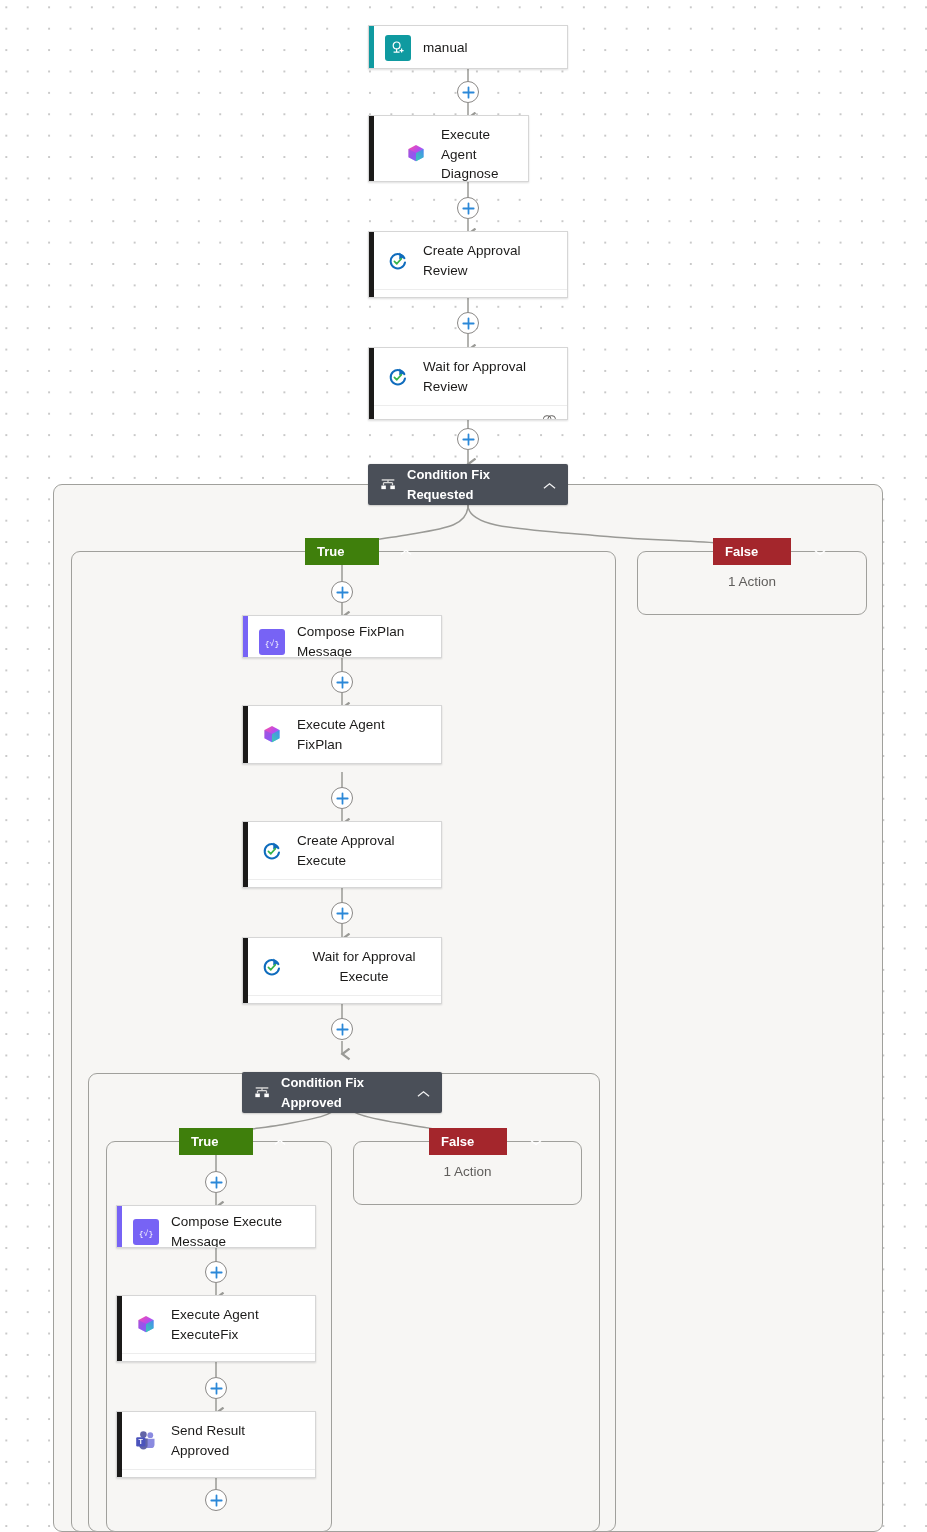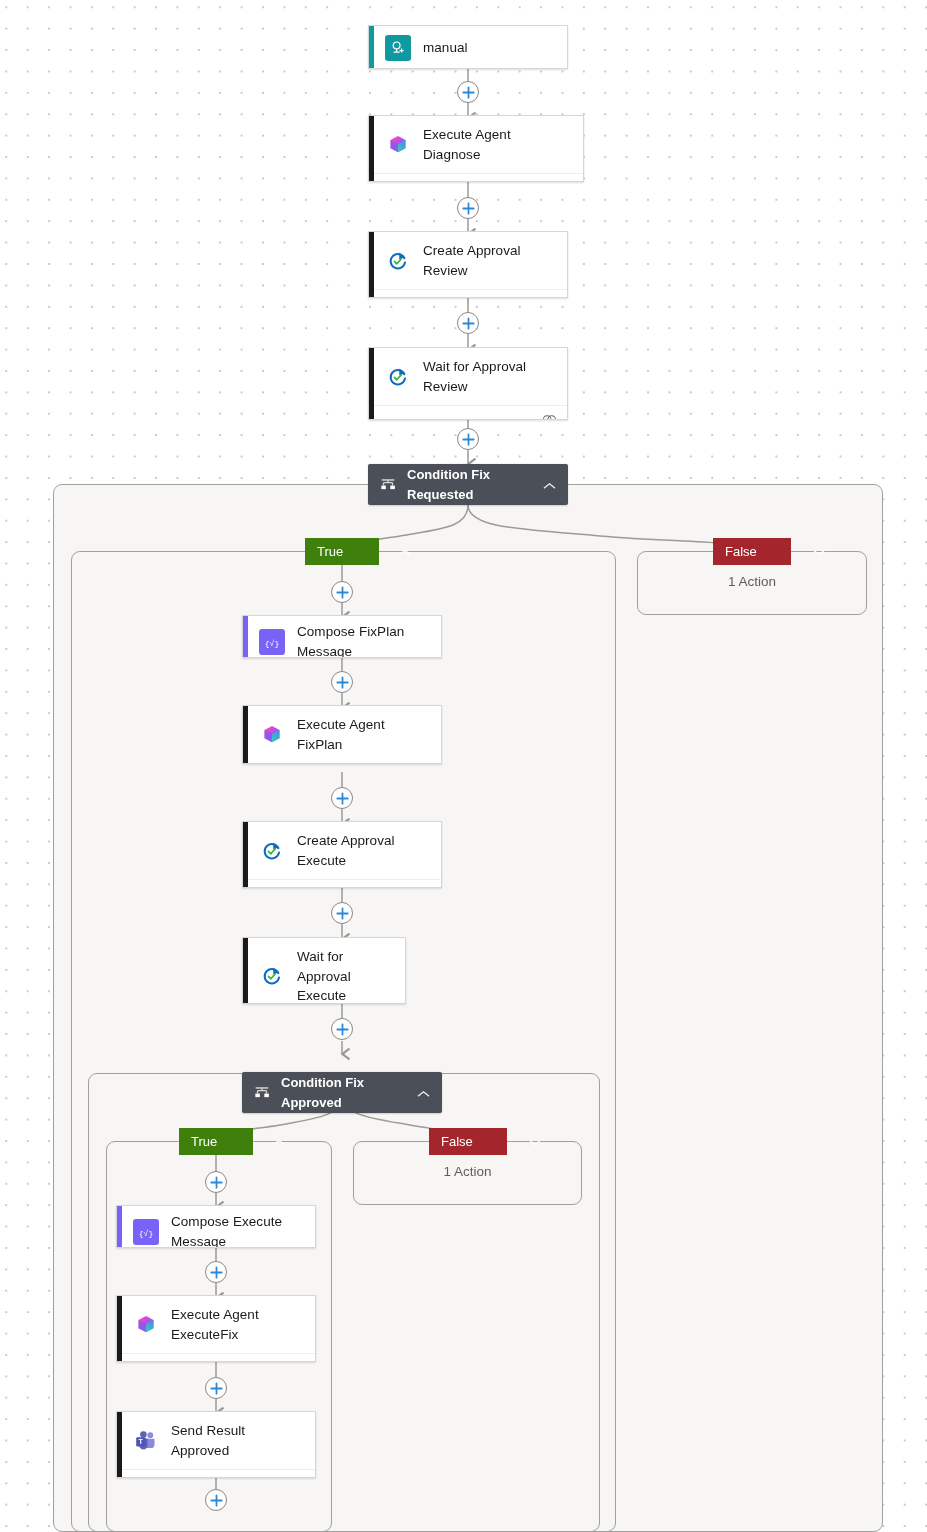--- a/index.html
+++ b/index.html
@@ -120,21 +120,21 @@
   
   .pill {
     position: absolute;
     box-sizing: border-box;
     height: 27px;
     display: flex;
     align-items: center;
     justify-content: space-between;
     padding: 0 9px 0 12px;
     font-size: 13px;
-    font-weight: normal;
+    font-weight: bold;
     color: #ffffff;
     gap: 46px;
   }
   .pill.t { background: #3f7f0c; }
   .pill.f { background: #a4262c; }
   .pill .plabel { margin-right: 10px; }
 
   
   .collapsed {
     position: absolute;
@@ -239,21 +239,21 @@
         <svg width="16" height="16" viewBox="0 0 16 16">
           <circle cx="6.6" cy="5.4" r="3.4" fill="none" stroke="#ffffff" stroke-width="1.2"></circle>
           <path d="M6.6,8.8 L6.6,12.2 M3.6,12.2 L9.6,12.2" stroke="#ffffff" stroke-width="1.2" fill="none"></path>
           <path d="M11.6,8.6 L11.6,12.6 M9.6,10.6 L13.6,10.6" stroke="#ffffff" stroke-width="1.2"></path>
         </svg>
       </span>
       <span class="title">manual</span>
     </div>
   </div>
 
-  <div class="node" style="left:368px; top:115px; width:216px; height:67px;">
+  <div class="node" style="left:368px; top:115px; width:161px; height:67px;padding-left:18px;">
     <div class="accent" style="background:#1b1a19;"></div>
     <div class="head">
       <span class="ico">
         <svg width="24" height="24" viewBox="0 0 24 24">
           <defs>
             <linearGradient id="ag1" x1="0" y1="0" x2="1" y2="1">
               <stop offset="0" stop-color="#ff4fa3"></stop>
                 <stop offset="0.5" stop-color="#b44bf0"></stop>
                 <stop offset="1" stop-color="#3ad0f0"></stop>
             </linearGradient>
@@ -408,21 +408,21 @@
     <div class="foot">
       <span>
         <svg width="15" height="11" viewBox="0 0 18 12">
           <ellipse cx="6.2" cy="6" rx="4.4" ry="3.4" fill="none" stroke="#605e5c" stroke-width="1.2"></ellipse>
           <ellipse cx="11.6" cy="6" rx="4.4" ry="3.4" fill="none" stroke="#605e5c" stroke-width="1.2"></ellipse>
         </svg>
       </span>
     </div>
   </div>
 
-  <div class="node" style="left:242px; top:937px; width:164px; height:67px;">
+  <div class="node" style="left:242px; top:937px; width:200px; height:67px;text-align:center;">
     <div class="accent" style="background:#1b1a19;"></div>
     <div class="head">
       <span class="ico">
         <svg width="24" height="24" viewBox="0 0 24 24">
           <path d="M18.4,9.2 A7.2,7.2 0 1 0 19,13.4" fill="none" stroke="#0f6cbd" stroke-width="2" stroke-linecap="round"></path>
           <path d="M13.4,3.6 L18.8,8.2 L13.2,10.2" fill="#0f6cbd"></path>
           <path d="M8.4,12.4 L10.8,14.8 L15.4,9.6" fill="none" stroke="#35b34a" stroke-width="1.7" stroke-linecap="round" stroke-linejoin="round"></path>
         </svg>
       </span>
       <span class="title">Wait for Approval Execute</span>

